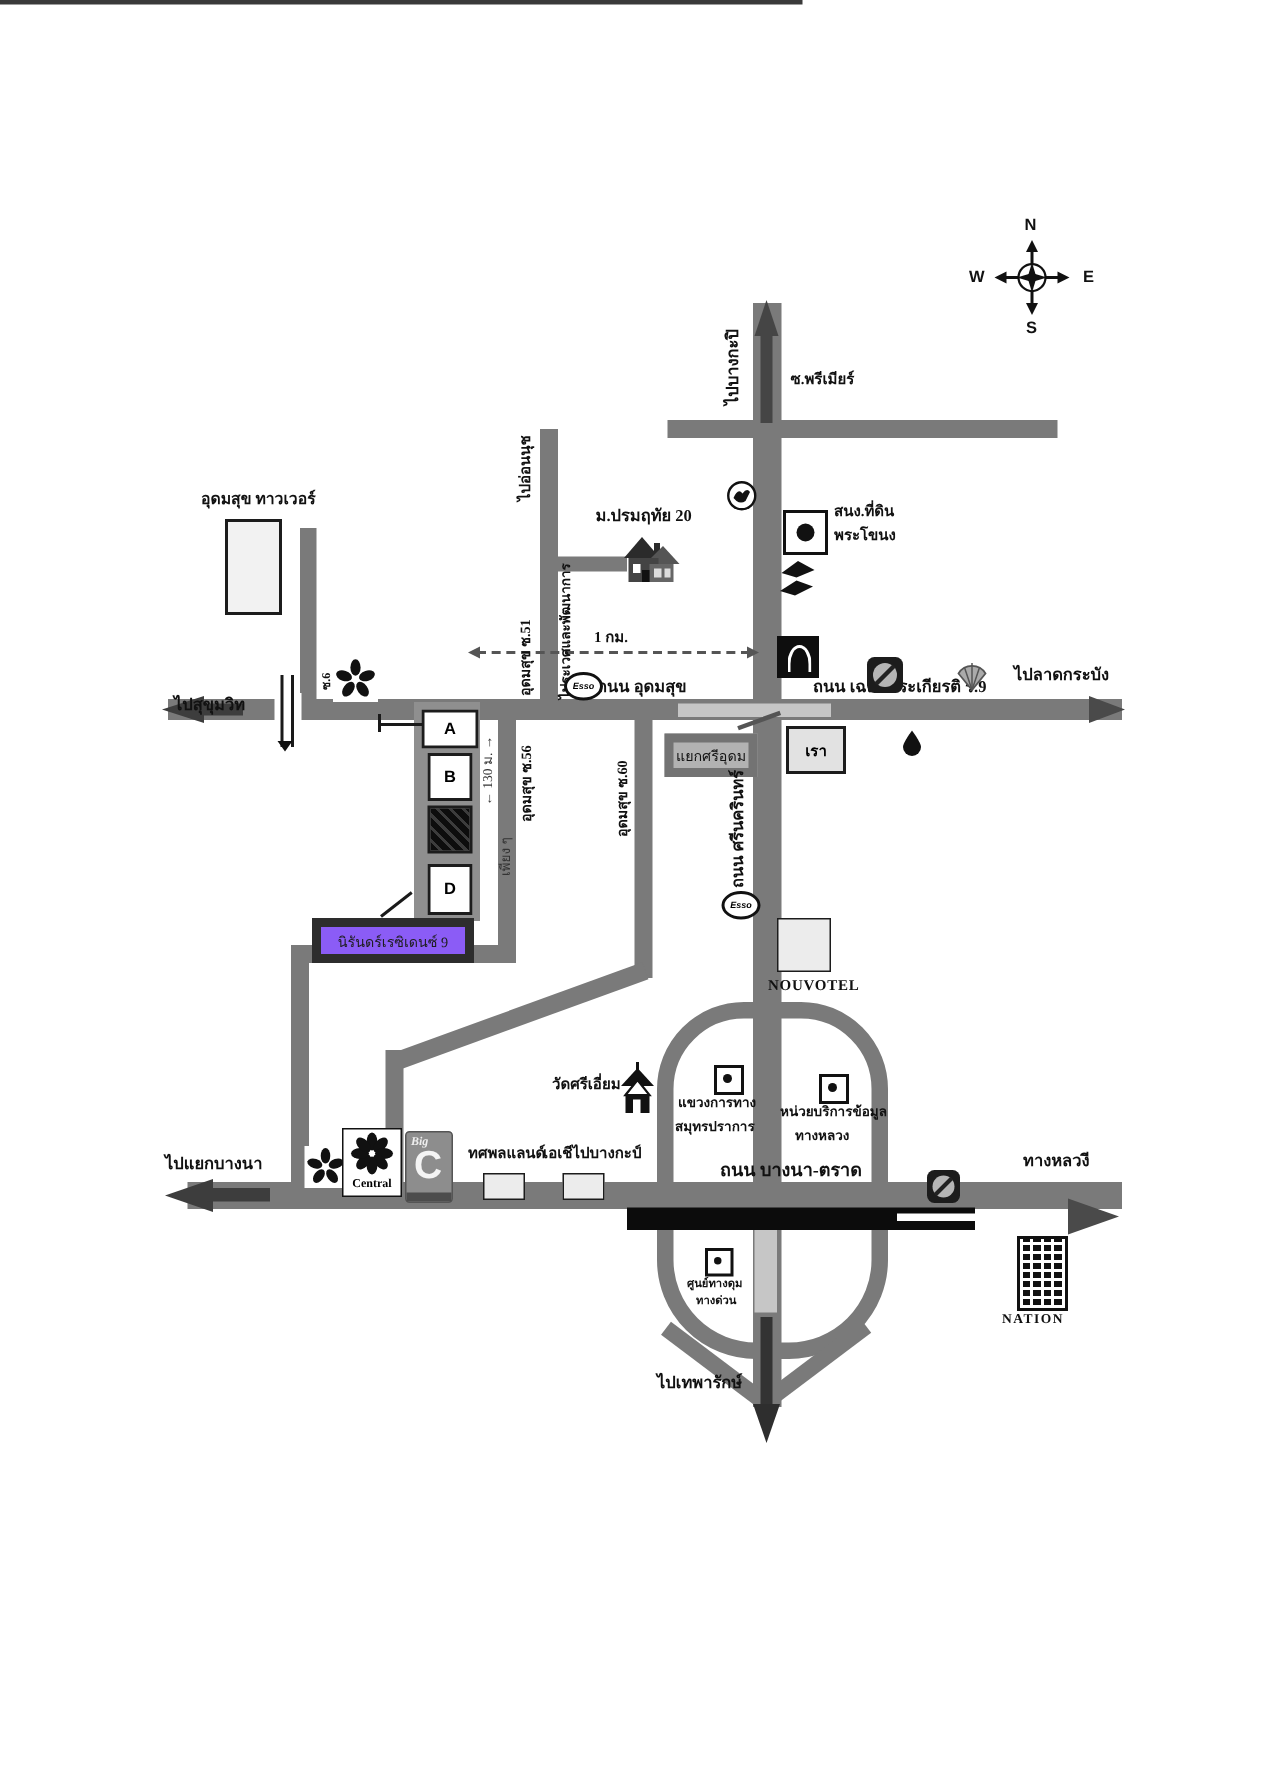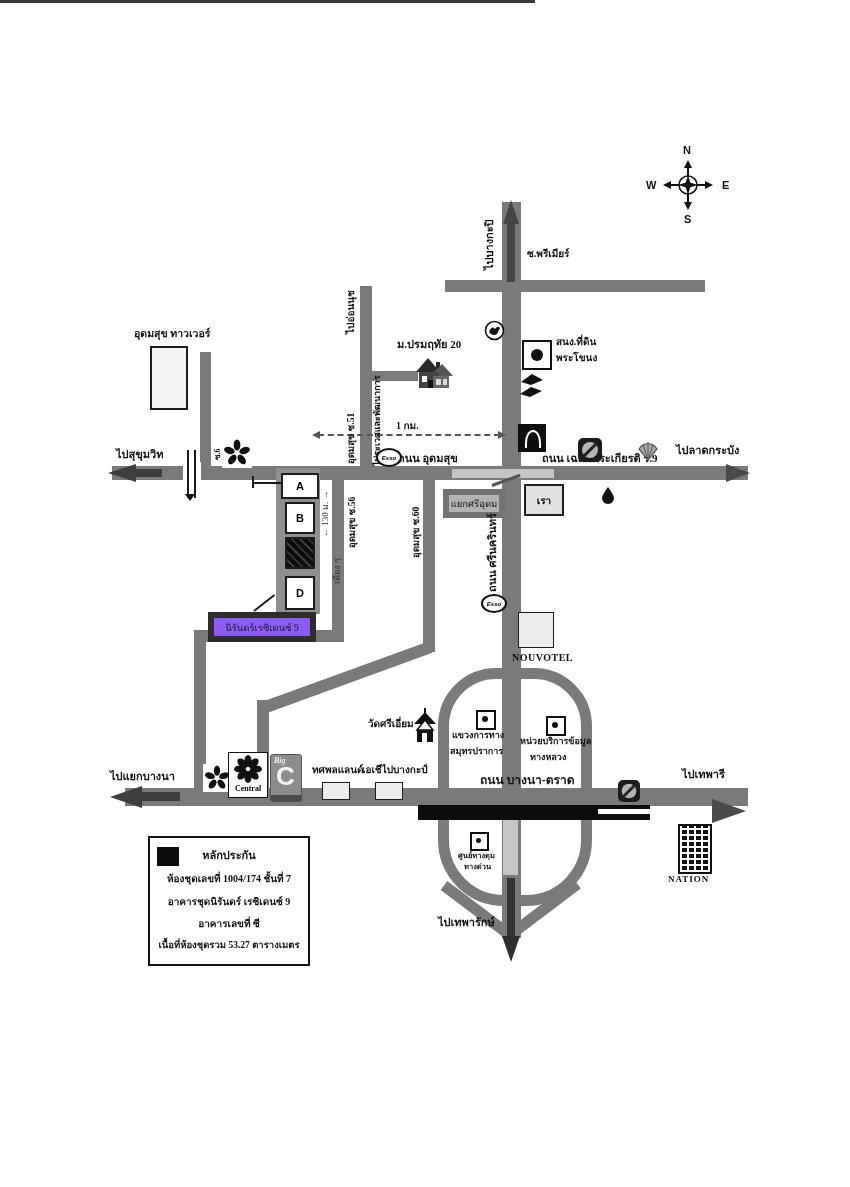--- a/index.html
+++ b/index.html
@@ -88,21 +88,21 @@
   <div class="lbl" style="left:684px;top:213px;font-size:11px;font-family:'Liberation Sans',sans-serif;">S</div>
   <div class="lbl" style="left:646px;top:179px;font-size:11px;font-family:'Liberation Sans',sans-serif;">W</div>
   <div class="lbl" style="left:722px;top:179px;font-size:11px;font-family:'Liberation Sans',sans-serif;">E</div>
 
   <div class="vlbl" style="left:484px;top:270px;font-size:11px;">ไปบางกะปิ</div>
   <div class="lbl" style="left:527px;top:248px;font-size:10px;">ซ.พรีเมียร์</div>
 
   <div class="lbl" style="left:134px;top:328px;font-size:10.5px;">อุดมสุข ทาวเวอร์</div>
   <div class="box" style="left:150px;top:346px;width:34px;height:60px;background:#f2f2f2;"></div>
   <div class="vlbl" style="left:214px;top:460px;font-size:8px;">ซ.6</div>
-  <div class="lbl" style="left:116px;top:448px;font-size:11px;">ไปสุขุมวิท</div>
+  <div class="lbl" style="left:116px;top:464px;font-size:11px;">ไปสุขุมวิท</div>
   <div class="vlbl" style="left:346px;top:334px;font-size:10px;">ไปอ่อนนุช</div>
   <div class="lbl" style="left:397px;top:338px;font-size:11px;">ม.ปรมฤทัย 20</div>
   <div class="vlbl" style="left:347px;top:464px;font-size:9.5px;">อุดมสุข ซ.51</div>
   <div class="vlbl" style="left:373px;top:466px;font-size:9px;">ไประเวศและพัฒนาการ</div>
   <div class="lbl" style="left:398px;top:452px;font-size:11px;">ถนน อุดมสุข</div>
   <div class="lbl" style="left:542px;top:452px;font-size:11px;">ถนน เฉลิมพระเกียรติ ร.9</div>
   <div class="lbl" style="left:676px;top:444px;font-size:11px;">ไปลาดกระบัง</div>
 
   <div class="iconbox" style="left:412px;top:352px;width:42px;height:42px;">
     <svg width="42" height="42" viewBox="0 0 42 42">
@@ -236,21 +236,21 @@
   <div class="lbl" style="left:450px;top:746px;font-size:9px;">สมุทรปราการ</div>
 
   <div class="iconbox" style="left:546px;top:716px;width:16px;height:16px;background:#fff;border:2px solid #111;">
     <div style="position:absolute;left:4px;top:4px;width:6px;height:6px;border-radius:50%;background:#111;"></div>
   </div>
   <div class="lbl" style="left:520px;top:736px;font-size:9px;">หน่วยบริการข้อมูล</div>
   <div class="lbl" style="left:530px;top:752px;font-size:9px;">ทางหลวง</div>
 
   <div class="lbl" style="left:480px;top:774px;font-size:12px;">ถนน บางนา-ตราด</div>
   <div class="lbl" style="left:110px;top:770px;font-size:11px;">ไปแยกบางนา</div>
-  <div class="lbl" style="left:682px;top:768px;font-size:11px;">ไปเทพารี</div>
+  <div class="lbl" style="left:682px;top:768px;font-size:11px;">ทางหลวงี</div>
   <div class="lbl" style="left:438px;top:916px;font-size:11px;">ไปเทพารักษ์</div>
 
   <div class="iconbox" style="left:470px;top:832px;width:15px;height:15px;background:#fff;border:2px solid #111;">
     <div style="position:absolute;left:4px;top:4px;width:5px;height:5px;border-radius:50%;background:#111;"></div>
   </div>
   <div class="lbl" style="left:458px;top:852px;font-size:7.5px;">ศูนย์ทางดุม</div>
   <div class="lbl" style="left:464px;top:863px;font-size:7.5px;">ทางด่วน</div>
 
   <div class="iconbox" style="left:203px;top:764px;width:28px;height:28px;background:#fff;">
     <svg width="28" height="28" viewBox="0 0 30 30">
@@ -294,22 +294,14 @@
       <circle cx="12" cy="12" r="8" fill="#b5b5b5"></circle>
       <line x1="6" y1="18" x2="18" y2="6" stroke="#222" stroke-width="3"></line>
     </svg>
   </div>
 
   <div style="position:absolute;left:678px;top:824px;width:30px;height:46px;border:2px solid #111;background:
       repeating-linear-gradient(90deg,#fff 0 2px,transparent 2px 7px),
       repeating-linear-gradient(0deg,#fff 0 2px,#111 2px 6px);"></div>
   <div class="lbl" style="left:668px;top:874px;font-size:9px;letter-spacing:1px;">NATION</div>
 
-  <div style="position:absolute;left:148px;top:836px;width:158px;height:126px;background:#fff;border:2px solid #111;">
-    <div style="position:absolute;left:7px;top:9px;width:22px;height:19px;background:#0d0d0d;"></div>
-    <div class="lbl ctr" style="left:0;top:11px;width:158px;font-size:11px;position:absolute;justify-content:center;">หลักประกัน</div>
-    <div class="lbl ctr" style="left:0;top:35px;width:158px;font-size:10px;position:absolute;justify-content:center;">ห้องชุดเลขที่ 1004/174 ชั้นที่ 7</div>
-    <div class="lbl ctr" style="left:0;top:58px;width:158px;font-size:10px;position:absolute;justify-content:center;">อาคารชุดนิรันดร์ เรซิเดนซ์ 9</div>
-    <div class="lbl ctr" style="left:0;top:80px;width:158px;font-size:10px;position:absolute;justify-content:center;">อาคารเลขที่ ซี</div>
-    <div class="lbl ctr" style="left:0;top:102px;width:158px;font-size:9.5px;position:absolute;justify-content:center;">เนื้อที่ห้องชุดรวม 53.27 ตารางเมตร</div>
-  </div>
 
 </div>
 
 </body></html>

